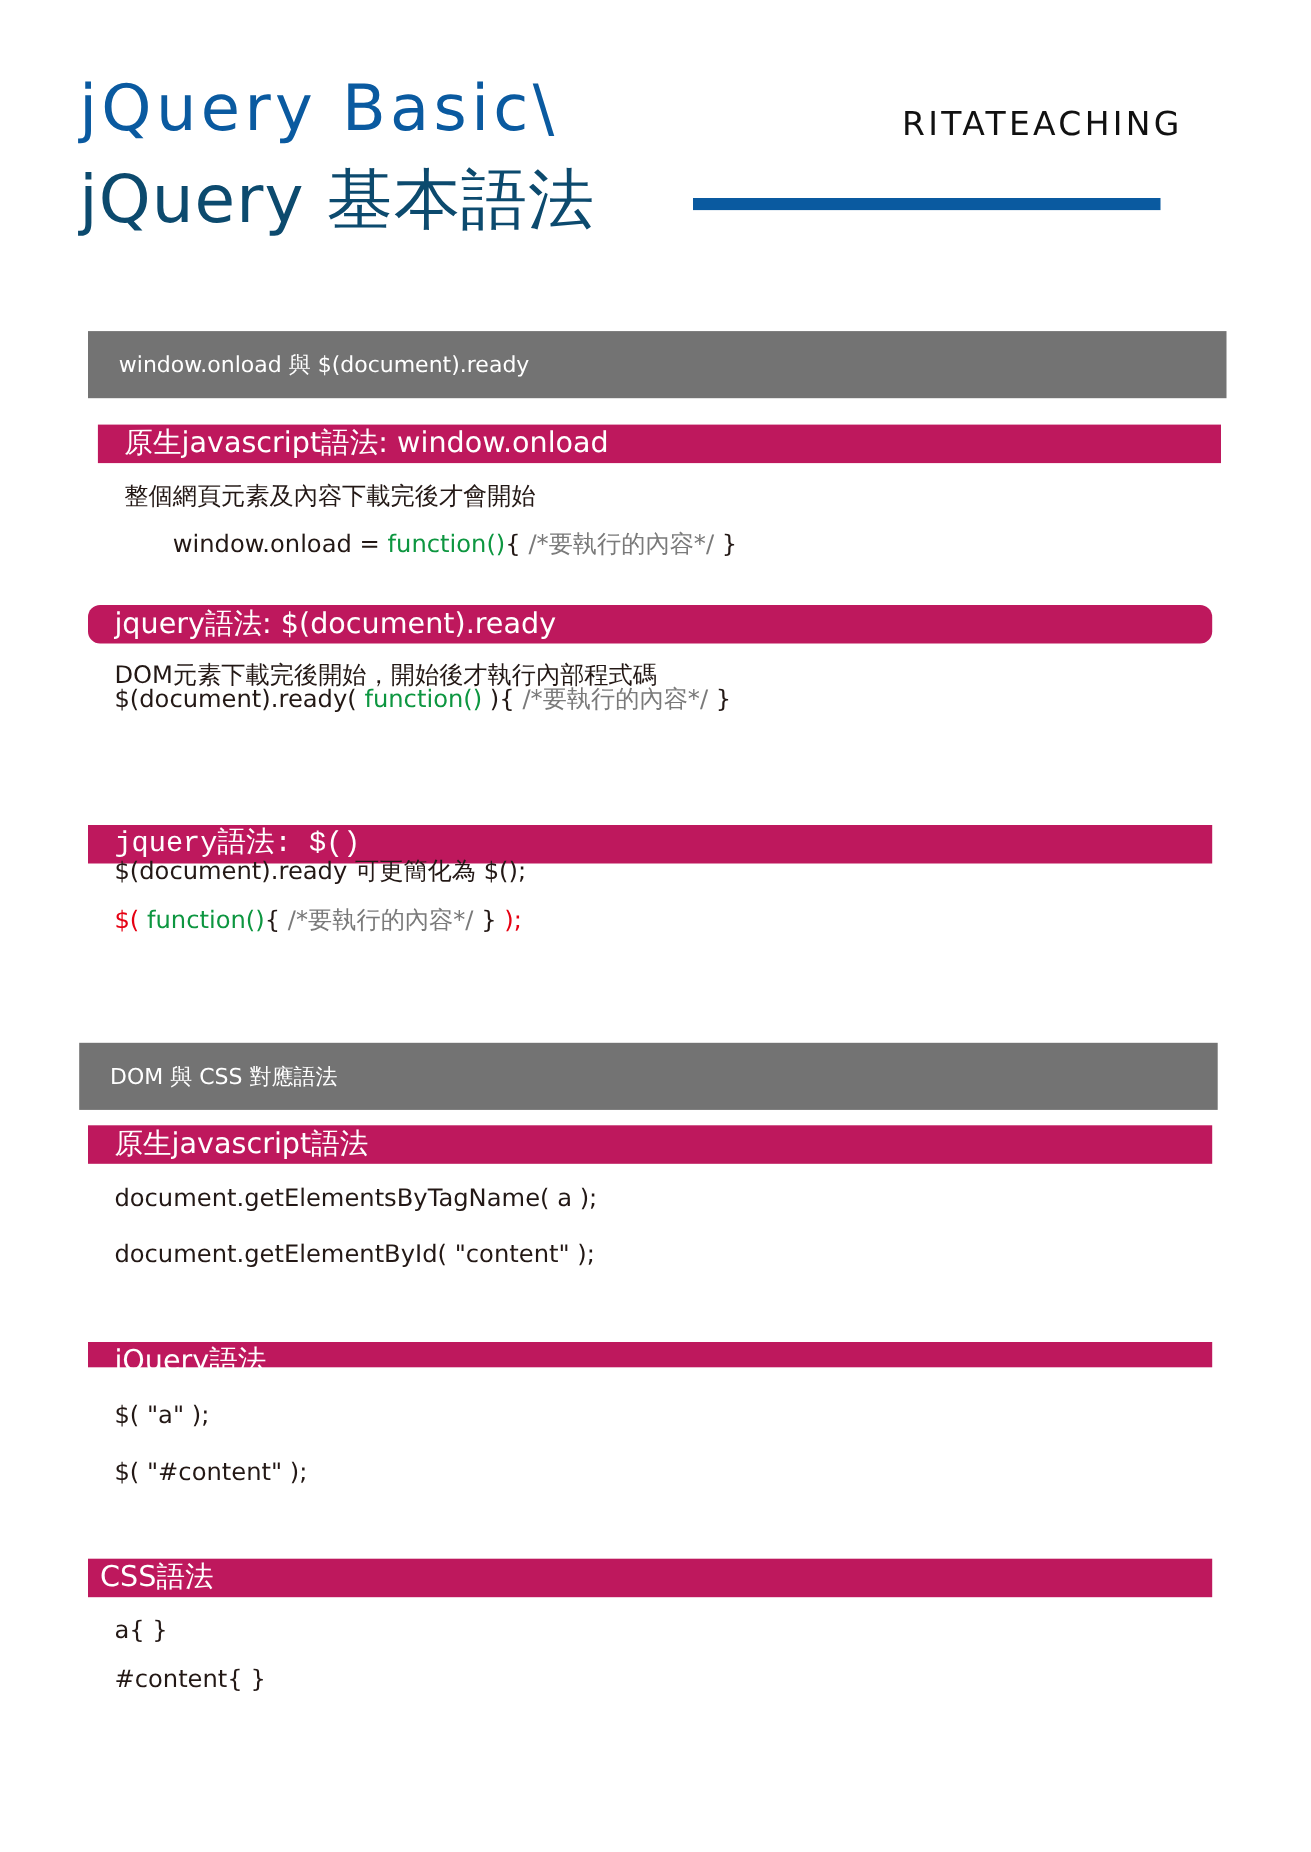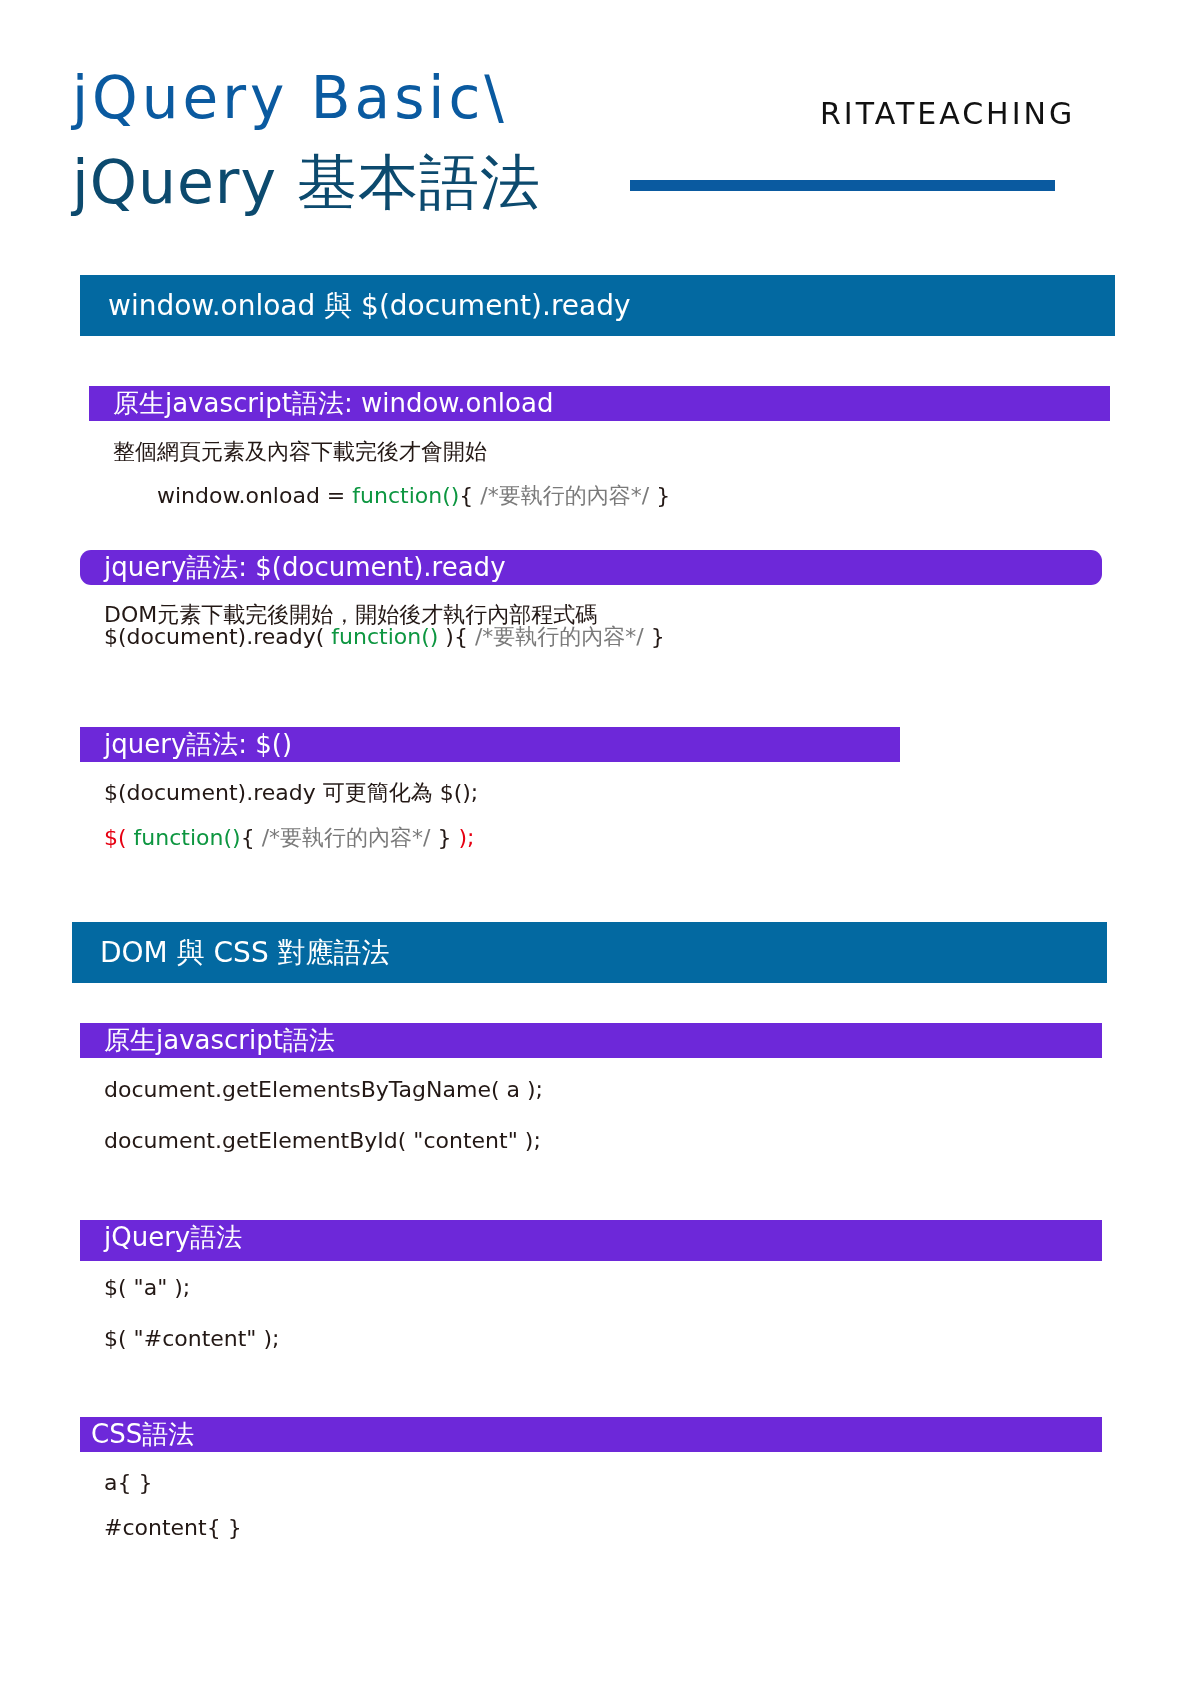--- a/index.html
+++ b/index.html
@@ -3,22 +3,22 @@
 <meta charset="utf-8">
 <style>
   html, body { margin:0; padding:0; background:#ffffff; }
   body { width:1192px; height:1684px; position:relative; overflow:hidden;
          font-family:"DejaVu Sans","Liberation Sans",sans-serif; color:#231815; }
   .abs { position:absolute; }
   .title1 { left:72px; top:58px; font-size:58px; color:#0a5aa0; letter-spacing:4px; white-space:nowrap; line-height:80px; }
   .title2 { left:72px; top:140px; font-size:60px; color:#0c4a6e; white-space:nowrap; line-height:84px; letter-spacing:1px;text-align:center; }
   .brand { left:820px; top:96px; font-size:30px; color:#111111; letter-spacing:3px; white-space:nowrap; line-height:36px; }
   .rule { left:630px; top:180px; width:425px; height:11px; background:#0a5aa0; }
-  .hdr { background:#0369a1; color:#ffffff; font-size:28px; line-height:61px; padding-left:28px; box-sizing:border-box; white-space:nowrap; }
-  .bar { background:#6d28d9; color:#ffffff; font-size:26px; line-height:35px; padding-left:24px; box-sizing:border-box; white-space:nowrap; }
+  .hdr { background:#737373; color:#ffffff; font-size:20px; line-height:61px; padding-left:28px; box-sizing:border-box; white-space:nowrap;margin-top:26px; }
+  .bar { background:#be185d; color:#ffffff; font-size:26px; line-height:35px; padding-left:24px; box-sizing:border-box; white-space:nowrap; }
   .line { font-size:22px; line-height:36px; white-space:nowrap; color:#231815; }
   .green { color:#0d9640; }
   .gray { color:#7a7a7a; }
   .red { color:#e60012; }
 </style>
 </head>
 <body>
 
 <div class="abs title1">jQuery Basic\</div>
 <div class="abs title2">jQuery 基本語法</div>
@@ -32,31 +32,31 @@
 <div class="abs line" style="left:113px; top:478px;margin-left:44px;">
   <span>window.onload = </span><span class="green">function()</span><span>{ </span><span class="gray">/*要執行的內容*/</span><span> }</span>
 </div>
 
 <div class="abs bar" style="left:80px; top:550px; width:1022px; height:35px;border-radius:11px;">jquery語法:  $(document).ready</div>
 <div class="abs line" style="left:104px; top:597px;">DOM元素下載完後開始，開始後才執行內部程式碼</div>
 <div class="abs line" style="left:104px; top:619px;text-align:right;">
   <span>$(document).ready( </span><span class="green">function()</span><span> ){ </span><span class="gray">/*要執行的內容*/</span><span> }</span>
 </div>
 
-<div class="abs bar" style="left:80px; top:727px; width:820px; height:35px;">jquery語法: $()</div>
+<div class="abs bar" style="left:80px; top:750px; width:1022px; height:35px;font-family:Liberation Mono, monospace;">jquery語法: $()</div>
 <div class="abs line" style="left:104px; top:775px;">$(document).ready 可更簡化為 $();</div>
 <div class="abs line" style="left:104px; top:820px;">
   <span class="red">$( </span><span class="green">function()</span><span>{ </span><span class="gray">/*要執行的內容*/</span><span> } </span><span class="red">);</span>
 </div>
 
 <div class="abs hdr" style="left:72px; top:922px; width:1035px; height:61px;">DOM 與 CSS 對應語法</div>
 
 <div class="abs bar" style="left:80px; top:1023px; width:1022px; height:35px;">原生javascript語法</div>
 <div class="abs line" style="left:104px; top:1072px;">document.getElementsByTagName( a );</div>
 <div class="abs line" style="left:104px; top:1123px;">document.getElementById( "content" );</div>
 
-<div class="abs bar" style="left:80px; top:1220px; width:1022px; height:41px;">jQuery語法</div>
+<div class="abs bar" style="left:80px; top:1220px; width:1022px; height:23px;">jQuery語法</div>
 <div class="abs line" style="left:104px; top:1270px;">$( "a" );</div>
 <div class="abs line" style="left:104px; top:1321px;">$( "#content" );</div>
 
 <div class="abs bar" style="left:80px; top:1417px; width:1022px; height:35px;padding-left:11px;">CSS語法</div>
 <div class="abs line" style="left:104px; top:1465px;">a{ }</div>
 <div class="abs line" style="left:104px; top:1510px;">#content{ }</div>
 
 </body></html>

